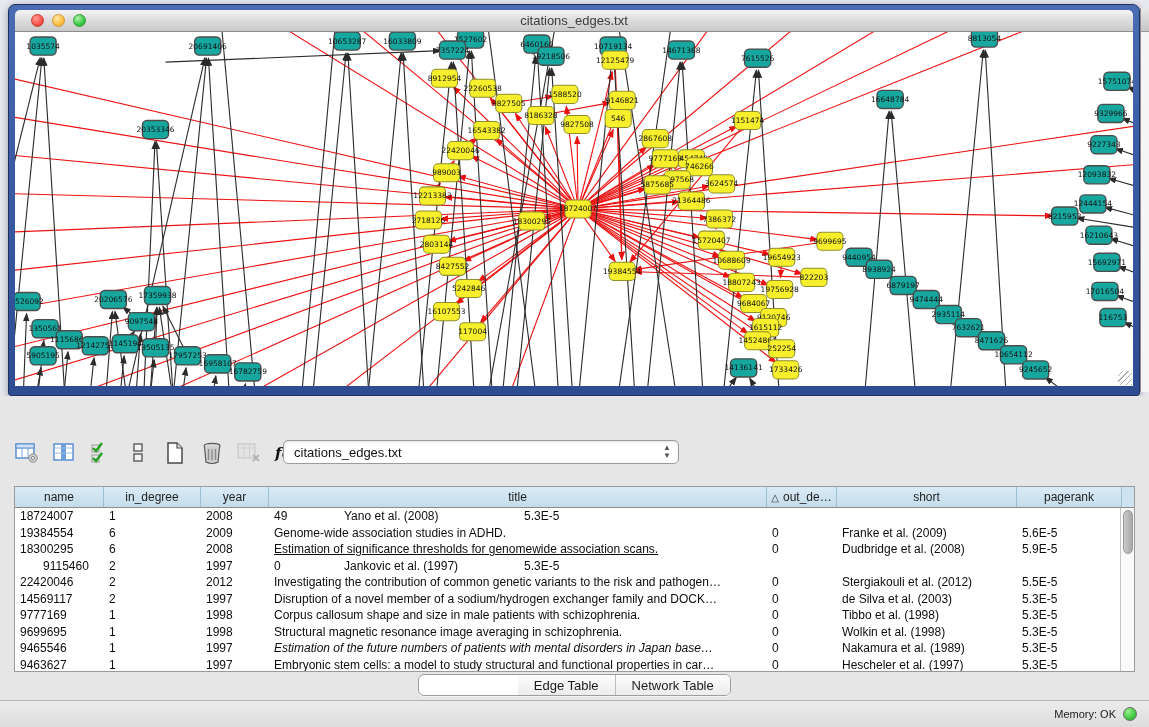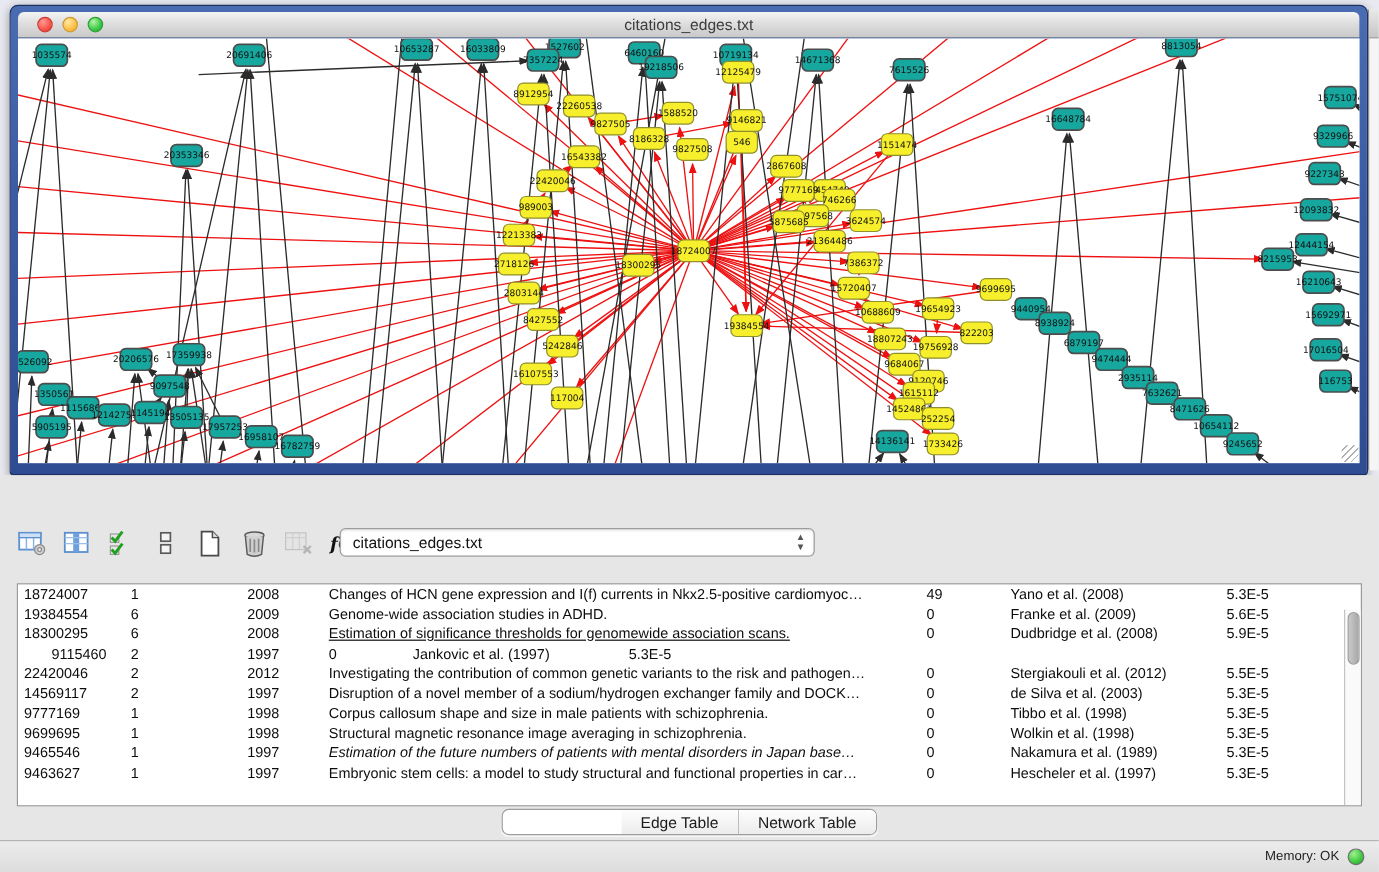--- a/index.html
+++ b/index.html
@@ -705,26 +705,34 @@
     </span>
     <span class="tb-icon fx">f<small>(x)</small></span>
   </div>
 
   <div class="combo">
     <span>citations_edges.txt</span>
     <span class="arrows">▲<br>▼</span>
   </div>
 
   <div class="table-wrap">
+    <div class="thead" id="thead">
+        <div class="th" style="width: 89px;">name</div>
+        <div class="th" style="width: 97px;">in_degree</div>
+        <div class="th" style="width: 68px;">year</div>
+        <div class="th" style="width: 498px;">title</div>
+        <div class="th" style="width: 70px;"><span class="sortglyph">△</span>out_de…</div>
+        <div class="th" style="width: 180px;">short</div>
+        <div class="th" style="width: 105px;">pagerank</div>
+      </div>
     <div class="tbody" id="tbody">
         <div class="tr">
           <div class="td" style="width: 89px;">18724007</div>
           <div class="td" style="width: 97px;">1</div>
           <div class="td" style="width: 68px;">2008</div>
-          <div class="td" style="width: 498px;">Changes of HCN gene expression and I(f) currents in Nkx2.5-positive cardiomyoc…</div>
           <div class="td" style="width: 70px;">49</div>
           <div class="td" style="width: 180px;">Yano et al. (2008)</div>
           <div class="td" style="width: 105px;">5.3E-5</div>
         </div>
         <div class="tr">
           <div class="td" style="width: 89px;">19384554</div>
           <div class="td" style="width: 97px;">6</div>
           <div class="td" style="width: 68px;">2009</div>
           <div class="td" style="width: 498px;">Genome-wide association studies in ADHD.</div>
           <div class="td" style="width: 70px;">0</div>

